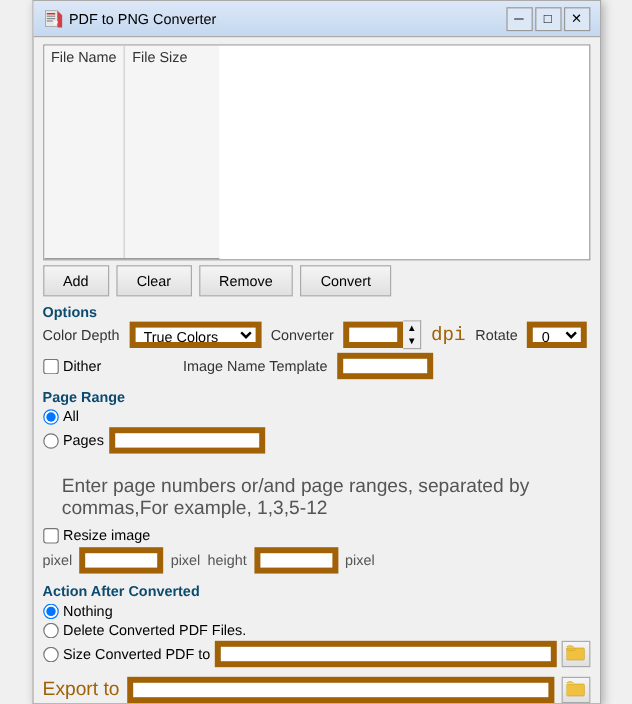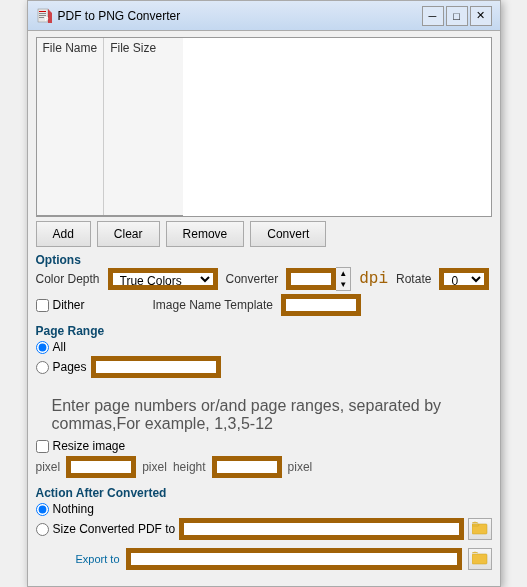--- a/index.html
+++ b/index.html
@@ -212,21 +212,21 @@
       align-items: center;
       justify-content: center;
     }
 
     .export-row {
       display: flex;
       align-items: center;
       gap: 6px;
       margin-top: 4px;
     }
-    .export-label { font-size: 11px; color: #0369a1; margin-left: 40px; }
+    .export-label { font-size: 16px; color: #a16207; }
     .export-input { flex: 1; height: 22px; }
 
     .dpi-label { font-size: 16px; color: #a16207; font-family: Liberation Mono, monospace; }
   </style>
 </head>
 <body>
 
 <div class="window">
 
   <div class="title-bar">
@@ -333,20 +333,24 @@
       </div>
     </div>
 
     <div class="action-section">
       <div class="section-label">Action After Converted</div>
       <div class="radio-row">
         <input type="radio" name="action" id="nothing" checked="" style="">
         <label for="nothing">Nothing</label>
       </div>
       <div class="radio-row">
+        <input type="radio" name="action" id="delete" style="">
+        <label for="delete">Delete Converted PDF Files.</label>
+      </div>
+      <div class="radio-row">
         <input type="radio" name="action" id="move" style="">
         <label for="move">Size Converted PDF to</label>
         <input type="text" class="move-input" style="">
         <button class="folder-btn">
           <span>
             <svg width="16" height="14" viewBox="0 0 16 14">
               <rect x="0" y="3" width="15" height="10" rx="1" fill="#f0c040" stroke="#c8a020" stroke-width="0.5"></rect>
               <rect x="0" y="3" width="7" height="2" rx="1" fill="#f0c040" stroke="#c8a020" stroke-width="0.5"></rect>
               <path d="M0 2 Q3 0 6 2" fill="#f0c040" stroke="#c8a020" stroke-width="0.5"></path>
             </svg>

